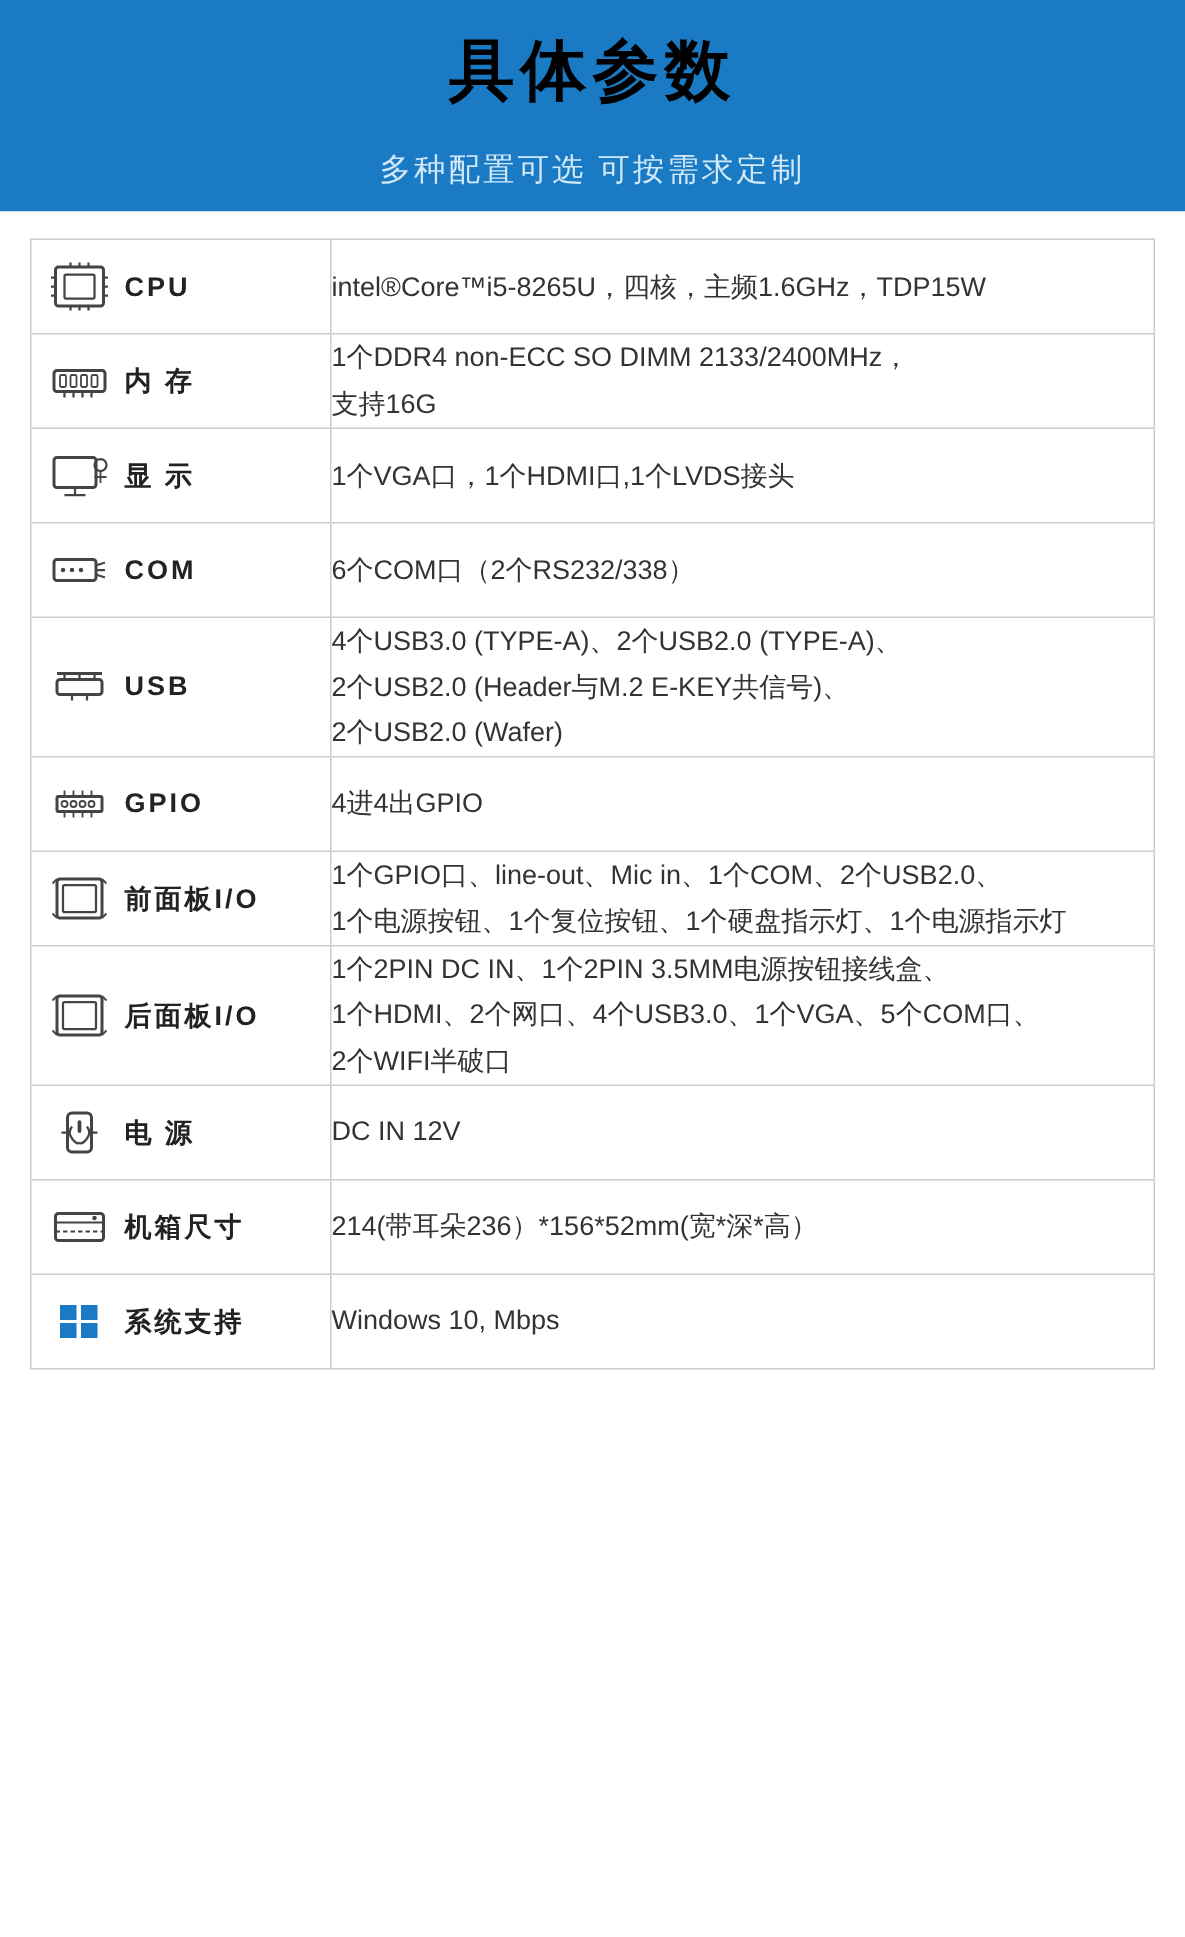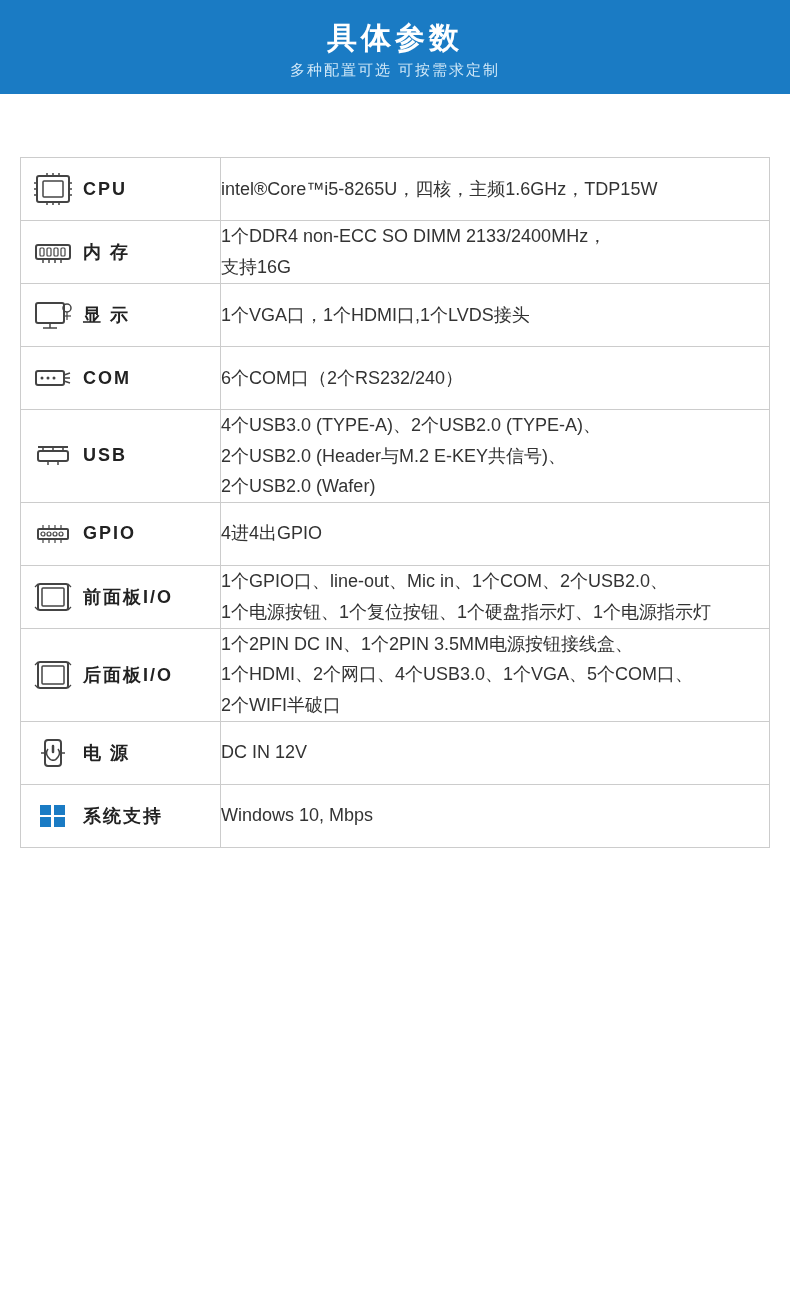--- a/index.html
+++ b/index.html
@@ -8,36 +8,35 @@
       background: #fff;
       font-family: "Microsoft YaHei", "PingFang SC", "SimHei", sans-serif;
     }
 
     .header {
       background: #1a7bc4;
       padding: 18px 0 14px;
       text-align: center;
     }
     .header-title {
-      color: #ffffff;
-      font-size: 30px;
+      color: #000000;
+      font-size: 44px;
       font-weight: bold;
       letter-spacing: 4px;
     }
     .header-subtitle {
       color: #d0e8f8;
-      font-size: 15px;
-      margin-top: 2px;
+      font-size: 21px;
+      margin-top: 22px;
       letter-spacing: 2px;
     }
 
     .table-wrapper {
       padding: 18px 20px 20px;
       background: #fff;
-      margin-top: 45px;
     }
 
     .spec-table {
       width: 100%;
       border-collapse: collapse;
       border: 1px solid #ccc;
     }
 
     .spec-table tr {
       border-bottom: 1px solid #ccc;
@@ -176,21 +175,21 @@
         <circle cx="15" cy="17" r="1.5" fill="#444"></circle>
         <circle cx="21" cy="17" r="1.5" fill="#444"></circle>
         <line x1="31" y1="14" x2="37" y2="12" stroke="#444" stroke-width="1.5"></line>
         <line x1="31" y1="17" x2="37" y2="17" stroke="#444" stroke-width="1.5"></line>
         <line x1="31" y1="20" x2="37" y2="22" stroke="#444" stroke-width="1.5"></line>
       </svg>
               </div>
               <span class="row-label">COM</span>
             </div>
           </td>
-          <td class="value-cell">6个COM口（2个RS232/240）</td>
+          <td class="value-cell">6个COM口（2个RS232/338）</td>
         </tr>
         <tr>
           <td class="label-cell-wrapper">
             <div class="label-cell-inner">
               <div class="row-icon">
                 <svg width="40" height="34" viewBox="0 0 40 34" fill="none">
         <rect x="5" y="12" width="30" height="10" rx="2" stroke="#444" stroke-width="2" fill="none"></rect>
         <line x1="5" y1="8" x2="35" y2="8" stroke="#444" stroke-width="2"></line>
         <line x1="10" y1="8" x2="10" y2="12" stroke="#444" stroke-width="1.5"></line>
         <line x1="20" y1="8" x2="20" y2="12" stroke="#444" stroke-width="1.5"></line>
@@ -280,20 +279,36 @@
               <span class="row-label">电 源</span>
             </div>
           </td>
           <td class="value-cell">DC IN 12V</td>
         </tr>
         <tr>
           <td class="label-cell-wrapper">
             <div class="label-cell-inner">
               <div class="row-icon">
                 <svg width="40" height="34" viewBox="0 0 40 34" fill="none">
+        <rect x="4" y="8" width="32" height="18" rx="2" stroke="#444" stroke-width="2" fill="none"></rect>
+        <line x1="4" y1="14" x2="36" y2="14" stroke="#444" stroke-width="1.2"></line>
+        <circle cx="30" cy="11" r="1.5" fill="#444"></circle>
+        <line x1="4" y1="20" x2="36" y2="20" stroke="#444" stroke-width="1.2" stroke-dasharray="3,2"></line>
+      </svg>
+              </div>
+              <span class="row-label">机箱尺寸</span>
+            </div>
+          </td>
+          <td class="value-cell">214(带耳朵236）*156*52mm(宽*深*高）</td>
+        </tr>
+        <tr>
+          <td class="label-cell-wrapper">
+            <div class="label-cell-inner">
+              <div class="row-icon">
+                <svg width="40" height="34" viewBox="0 0 40 34" fill="none">
         <rect x="6" y="5" width="28" height="24" rx="0" stroke="none" fill="none"></rect>
 
         <rect x="7" y="6" width="11" height="10" fill="#1a7bc4"></rect>
         <rect x="21" y="6" width="11" height="10" fill="#1a7bc4"></rect>
         <rect x="7" y="18" width="11" height="10" fill="#1a7bc4"></rect>
         <rect x="21" y="18" width="11" height="10" fill="#1a7bc4"></rect>
       </svg>
               </div>
               <span class="row-label">系统支持</span>
             </div>

